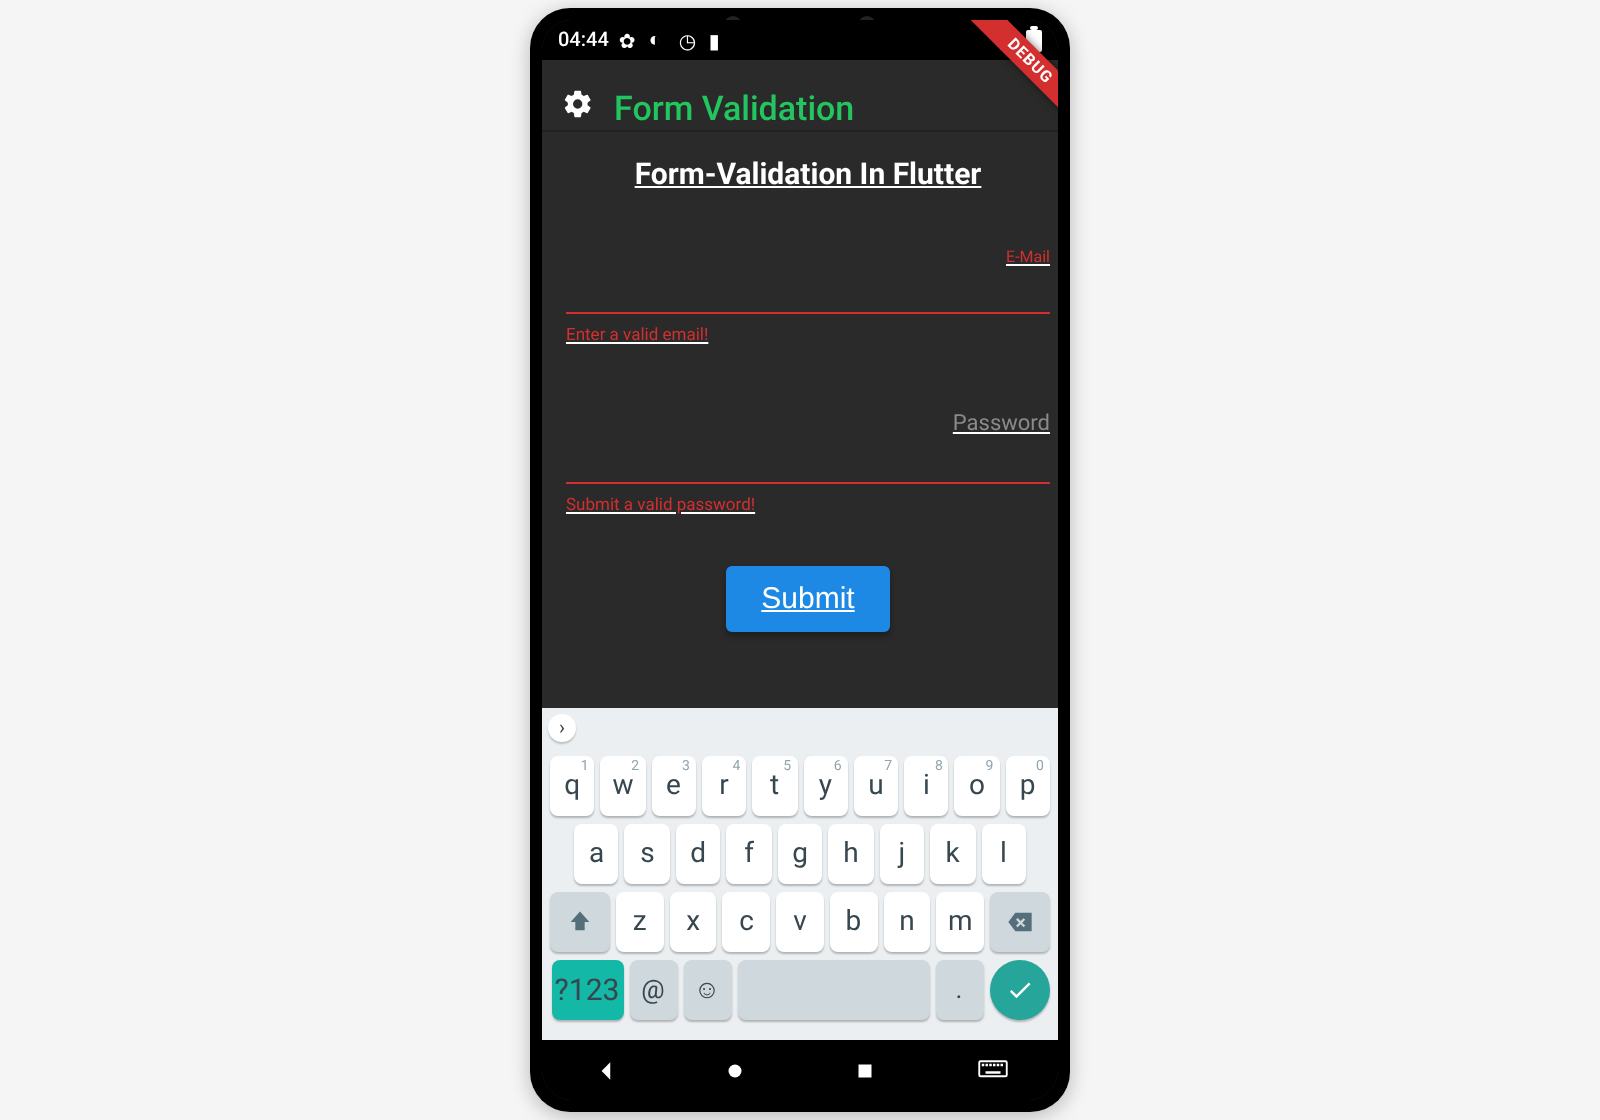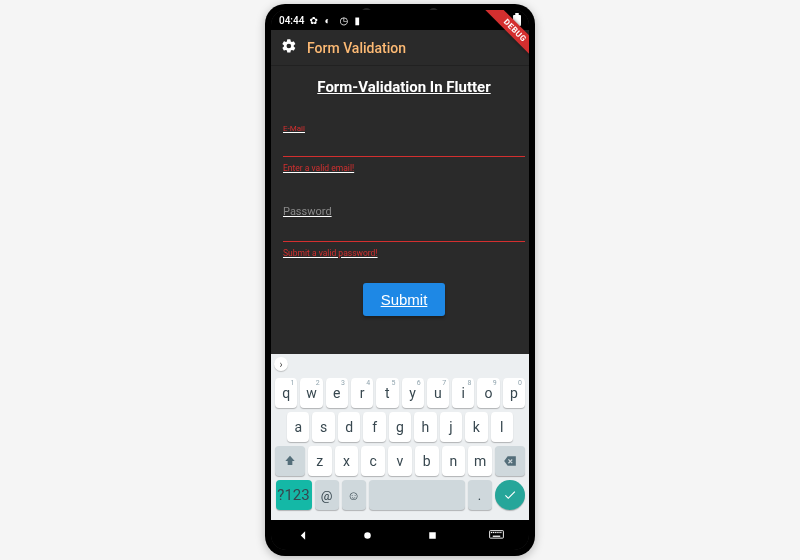--- a/index.html
+++ b/index.html
@@ -55,40 +55,40 @@
     transform: rotate(45deg);
     background: #d32f2f; color:#fff;
     font-size: 8px; font-weight: 700; letter-spacing: .5px;
     padding: 2px 22px;
     box-shadow: 0 0 4px rgba(0,0,0,.5);
     z-index: 5;
   }
 
   
   .appbar {
-    height: 36px; background: #2a2a2a; color: #fdba74;
-    display:flex; align-items:center; gap:10px; padding: 0 10px;
-    font-size: 14px; font-weight: 500;
+    height: 36px; background: #2a2a2a; color: #22c55e;
+    display:flex; align-items:flex-end; gap:10px; padding: 0 10px;
+    font-size: 17px; font-weight: 500;
     border-bottom: 1px solid rgba(0,0,0,.2);
   }
   .gear svg { width: 16px; height: 16px; fill:#fff; }
 
   .body {
     flex: 1; background:#2a2a2a; color:#fff;
     padding: 8px 4px 0 12px;
     overflow:hidden;
     text-decoration:underline;
   }
   .title {
     text-align:center; font-size: 15px; font-weight:700; color:#fff;
     margin: 4px 0 28px;
   }
 
   .field { margin-bottom: 20px; }
-  .flabel { font-size: 8px; color: #d32f2f; display:block; margin-bottom: 2px;}
+  .flabel { font-size: 8px; color: #d32f2f; display:block; margin-bottom: 2px; text-align: right;}
   .flabel.muted { color: #8a8a8a; font-size: 11px; }
   .finput {
     width:100%; background:transparent; border:none; outline:none;
     color:#fff; font-size:12px; padding: 4px 0 3px;
     border-bottom: 1.5px solid #d32f2f;
   }
   .ferr { font-size: 8.5px; color:#d32f2f; margin-top: 6px; }
 
   .field.pwd .flabel { color:#8a8a8a; font-size:11px; }
   .field.pwd .finput { border-bottom-color:#d32f2f; }

